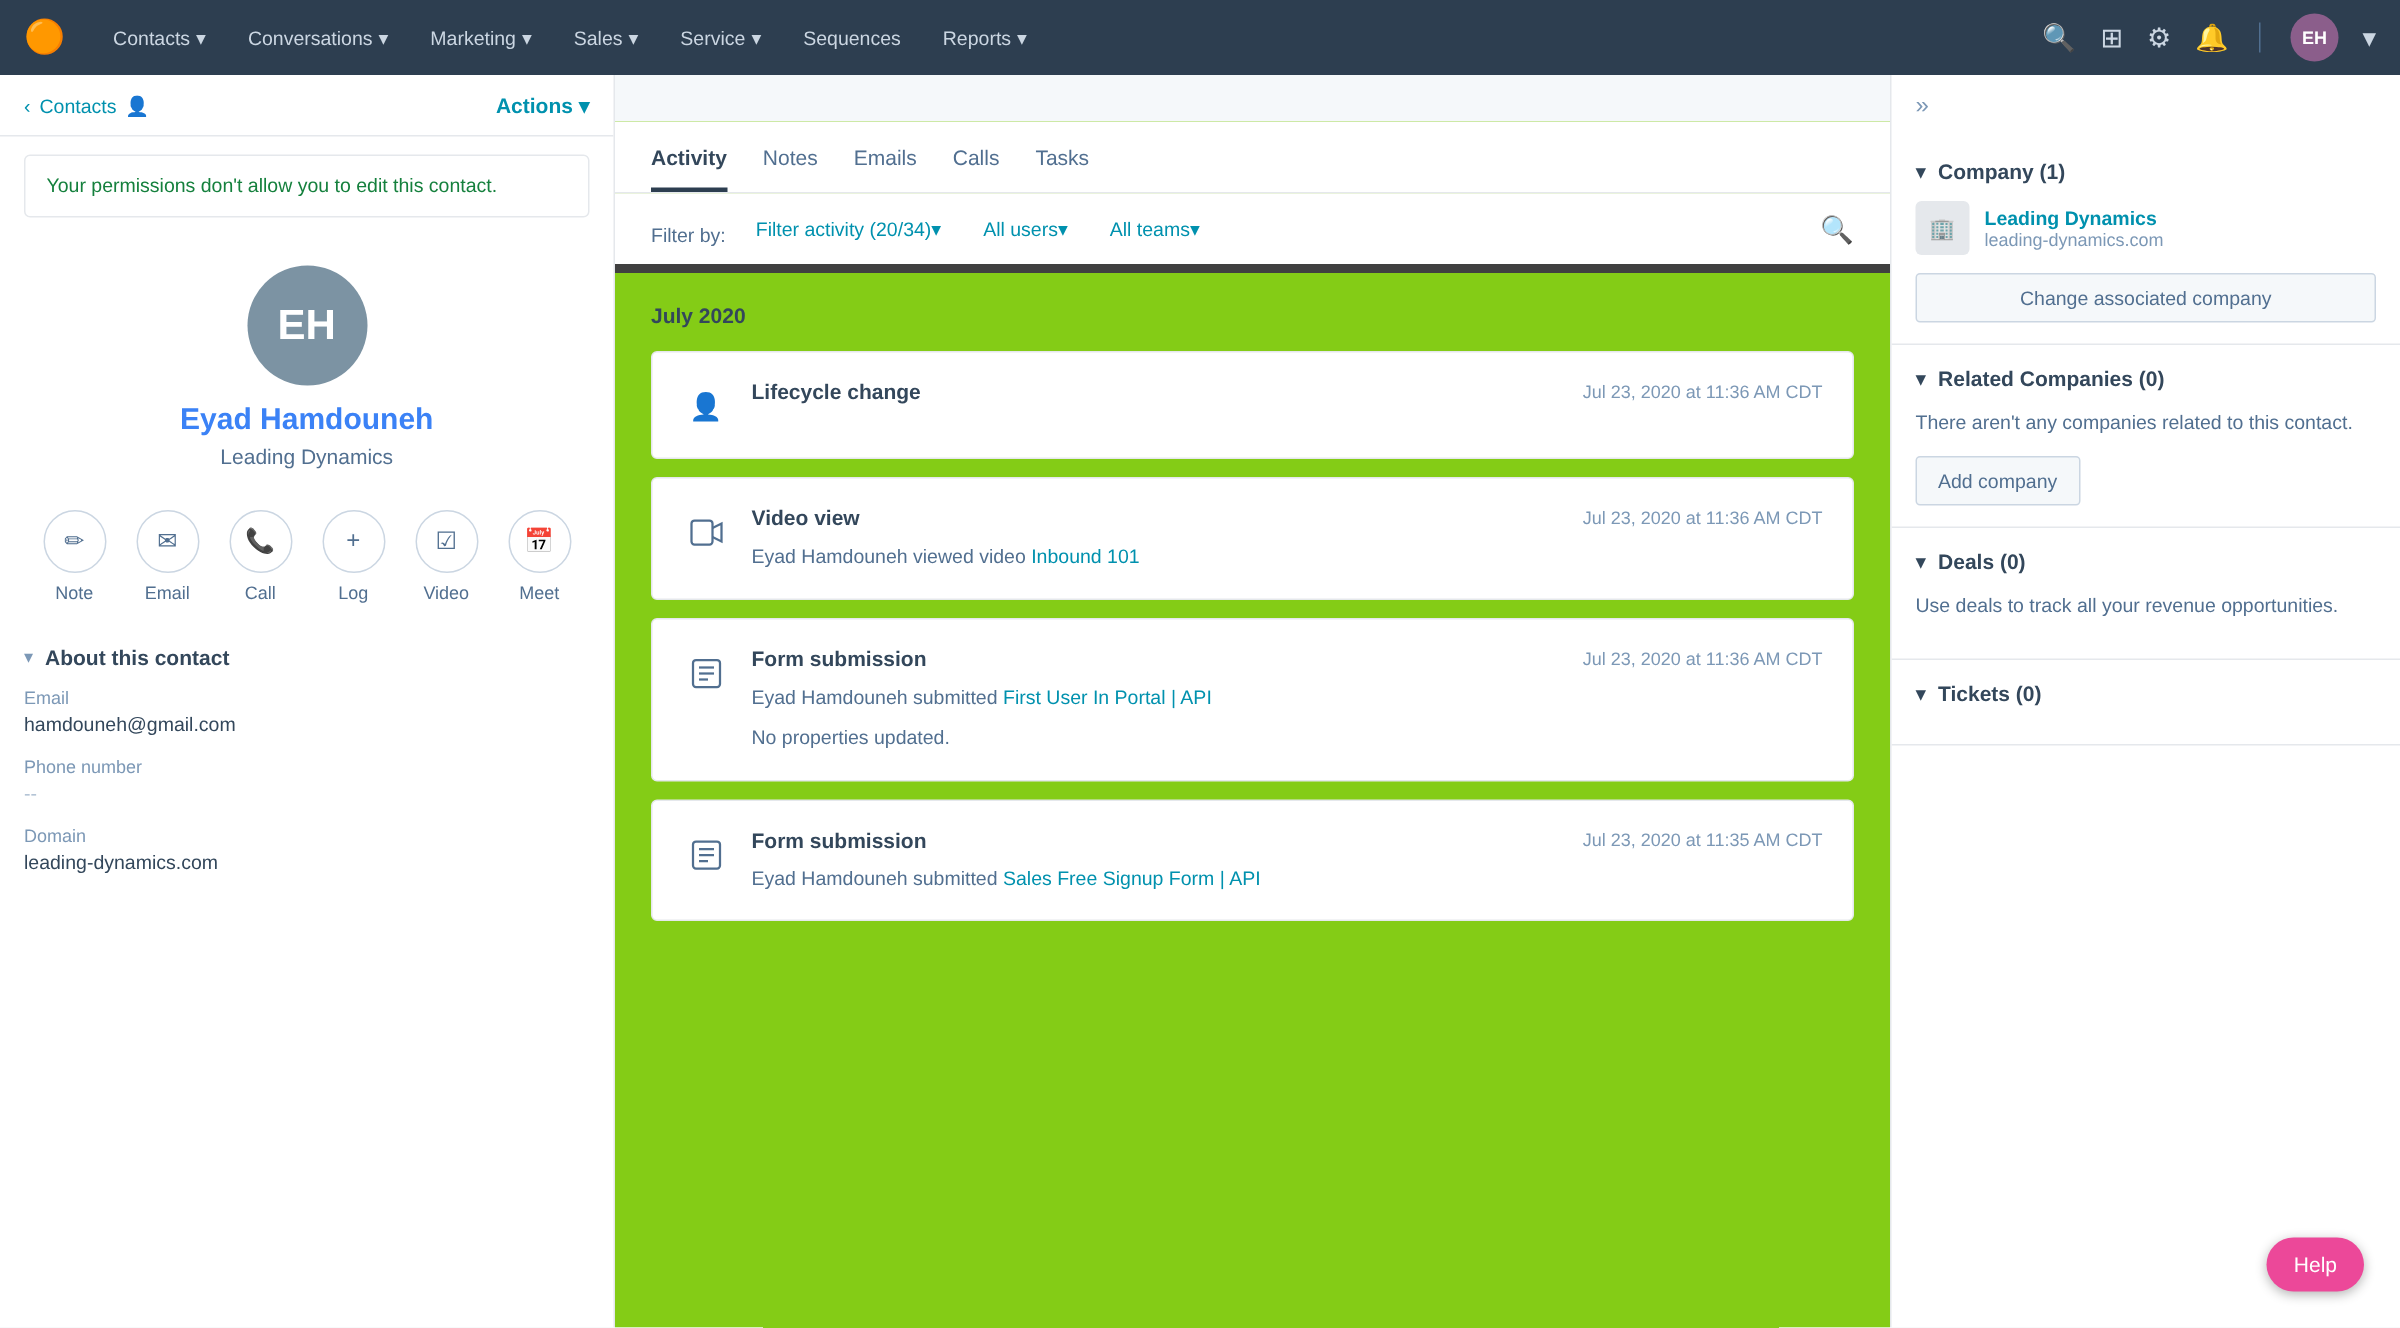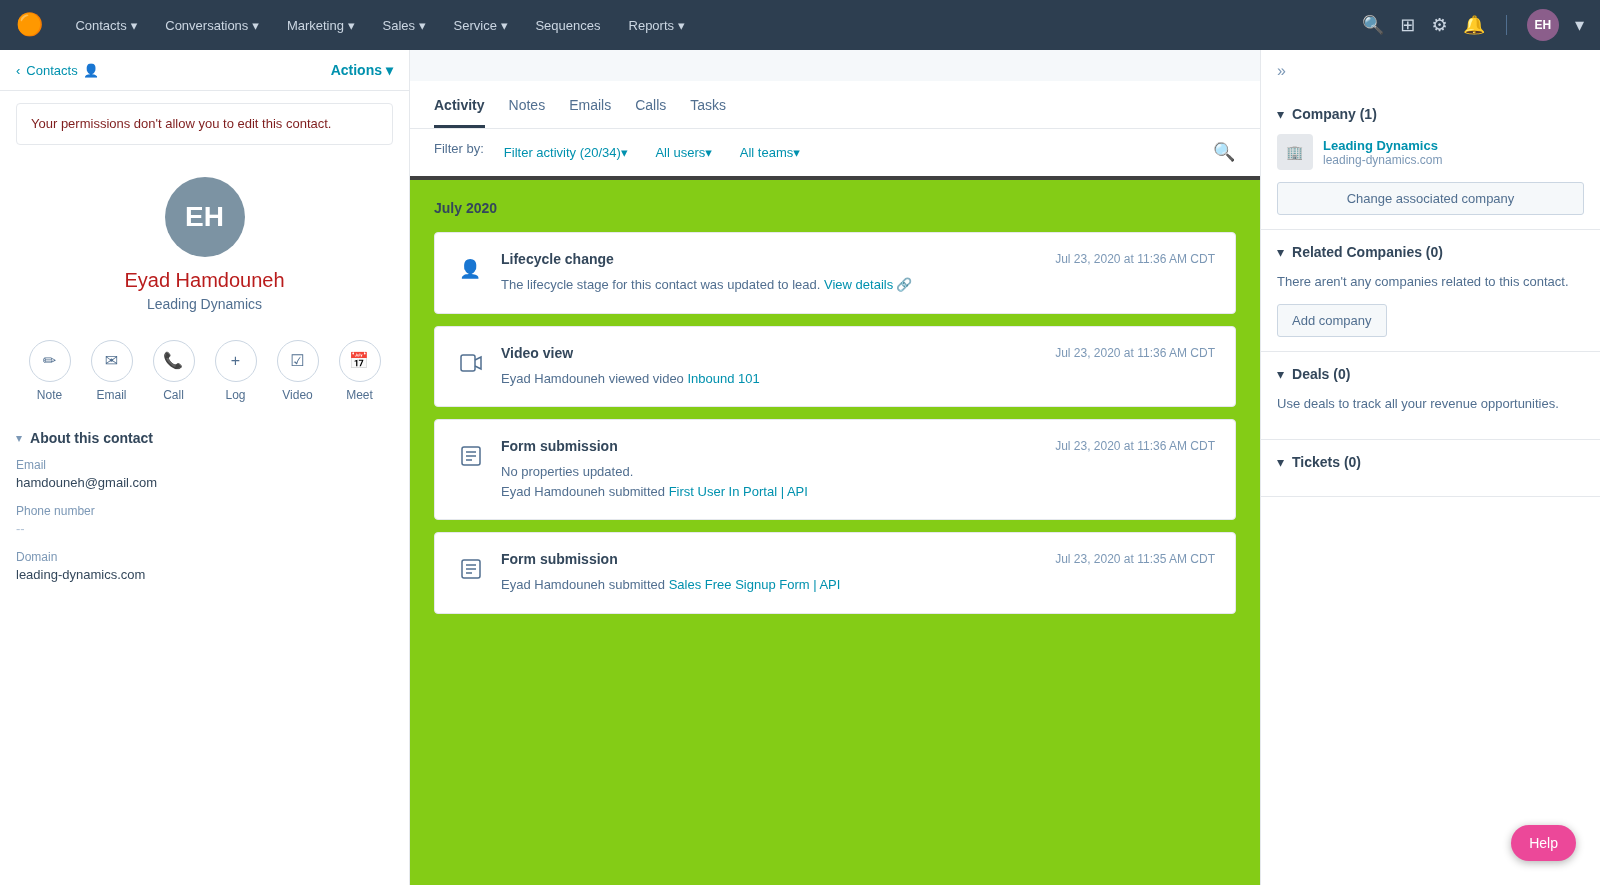--- a/index.html
+++ b/index.html
@@ -96,41 +96,41 @@
       display: flex;
       align-items: center;
       gap: 4px;
     }
     .permissions-warning {
       margin: 12px 16px;
       padding: 10px 14px;
       border: 1px solid #e5e8ec;
       border-radius: 4px;
       font-size: 13px;
-      color: #7f1d1d;
+      color: #15803d;
       line-height: 1.5;
     }
     .contact-avatar-section {
       display: flex;
       flex-direction: column;
       align-items: center;
       padding: 20px 16px 12px;
     }
     .contact-avatar {
       width: 80px; height: 80px;
       border-radius: 50%;
       background: #7c93a3;
       display: flex; align-items: center; justify-content: center;
       color: white; font-size: 28px; font-weight: 600;
       margin-bottom: 12px;
     }
     .contact-name {
       font-size: 20px;
-      font-weight: 400;
-      color: #b91c1c;
+      font-weight: 700;
+      color: #3b82f6;
       margin-bottom: 4px;
     }
     .contact-company {
       font-size: 14px;
       color: #516f90;
     }
     .action-icons {
       display: flex;
       gap: 20px;
       padding: 16px 0;
@@ -218,23 +218,23 @@
       color: #33475b;
       font-weight: 600;
       border-bottom: 3px solid #2d3e50;
     }
 
     
     .filter-bar {
       background: #fff;
       padding: 12px 24px;
       display: flex;
-      align-items: flex-start;
+      align-items: flex-end;
       gap: 12px;
-      border-bottom: 4px solid #404040;
+      border-bottom: 6px solid #404040;
     }
     .filter-label {
       font-size: 13px;
       color: #516f90;
     }
     .filter-btn {
       display: flex;
       align-items: center;
       gap: 0;
       color: #0091ae;
@@ -551,25 +551,20 @@
     <div class="activity-feed">
       <div class="month-label">July 2020</div>
 
       <div class="activity-card">
         <div class="activity-header">
           <div class="activity-icon">👤</div>
           <div class="activity-body">
             <div class="activity-title-row">
               <span class="activity-title">Lifecycle change</span>
               <span class="activity-timestamp">Jul 23, 2020 at 11:36 AM CDT</span>
-            </div>
-            <div class="activity-text">
-              <span>The lifecycle stage for this contact was updated to lead.</span>
-              <a class="activity-link">View details</a>
-              <span> 🔗</span>
             </div>
           </div>
         </div>
       </div>
 
       <div class="activity-card">
         <div class="activity-header">
           <div class="activity-icon">
             <svg width="22" height="22" viewBox="0 0 22 22" fill="none">
               <rect x="1" y="3" width="14" height="16" rx="2" stroke="#516f90" stroke-width="1.5" fill="none"></rect>
@@ -597,25 +592,25 @@
               <line x1="6" y1="7" x2="16" y2="7" stroke="#516f90" stroke-width="1.5"></line>
               <line x1="6" y1="11" x2="16" y2="11" stroke="#516f90" stroke-width="1.5"></line>
               <line x1="6" y1="15" x2="12" y2="15" stroke="#516f90" stroke-width="1.5"></line>
             </svg>
           </div>
           <div class="activity-body">
             <div class="activity-title-row">
               <span class="activity-title">Form submission</span>
               <span class="activity-timestamp">Jul 23, 2020 at 11:36 AM CDT</span>
             </div>
-            <div class="activity-text" style="margin-top:8px;">No properties updated.</div>
             <div class="activity-text">
               <span>Eyad Hamdouneh submitted</span>
               <a class="activity-link"> <span>First User In Portal | API</span></a>
             </div>
+            <div class="activity-text" style="margin-top:8px;">No properties updated.</div>
           </div>
         </div>
       </div>
 
       <div class="activity-card">
         <div class="activity-header">
           <div class="activity-icon">
             <svg width="22" height="22" viewBox="0 0 22 22" fill="none">
               <rect x="2" y="2" width="18" height="18" rx="2" stroke="#516f90" stroke-width="1.5" fill="none"></rect>
               <line x1="6" y1="7" x2="16" y2="7" stroke="#516f90" stroke-width="1.5"></line>

